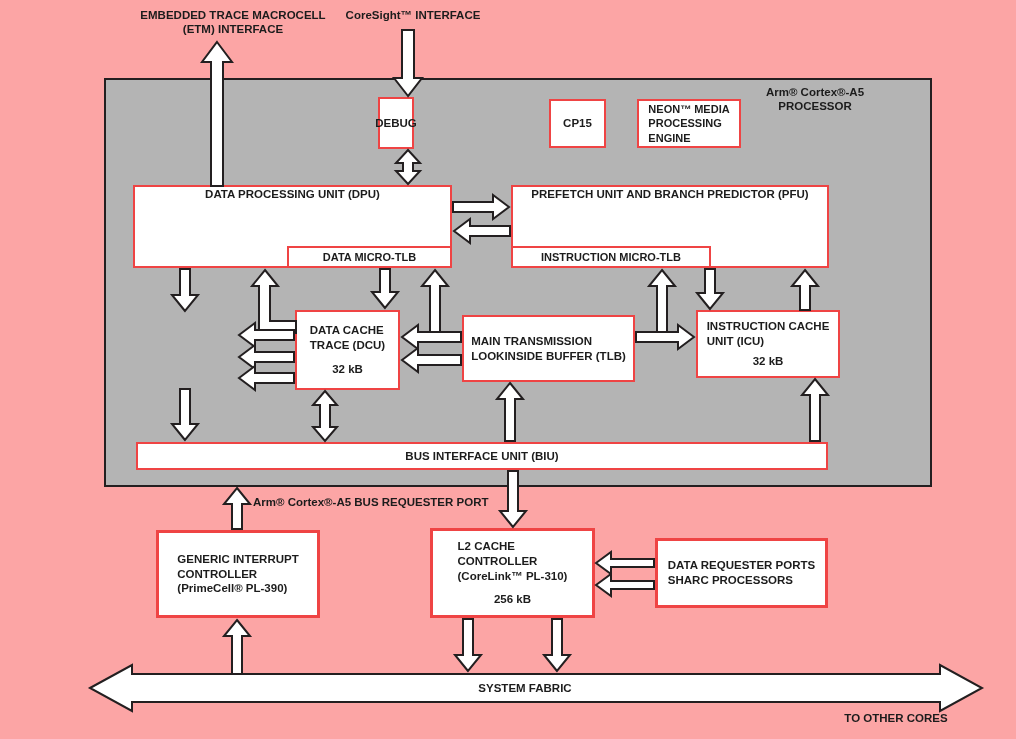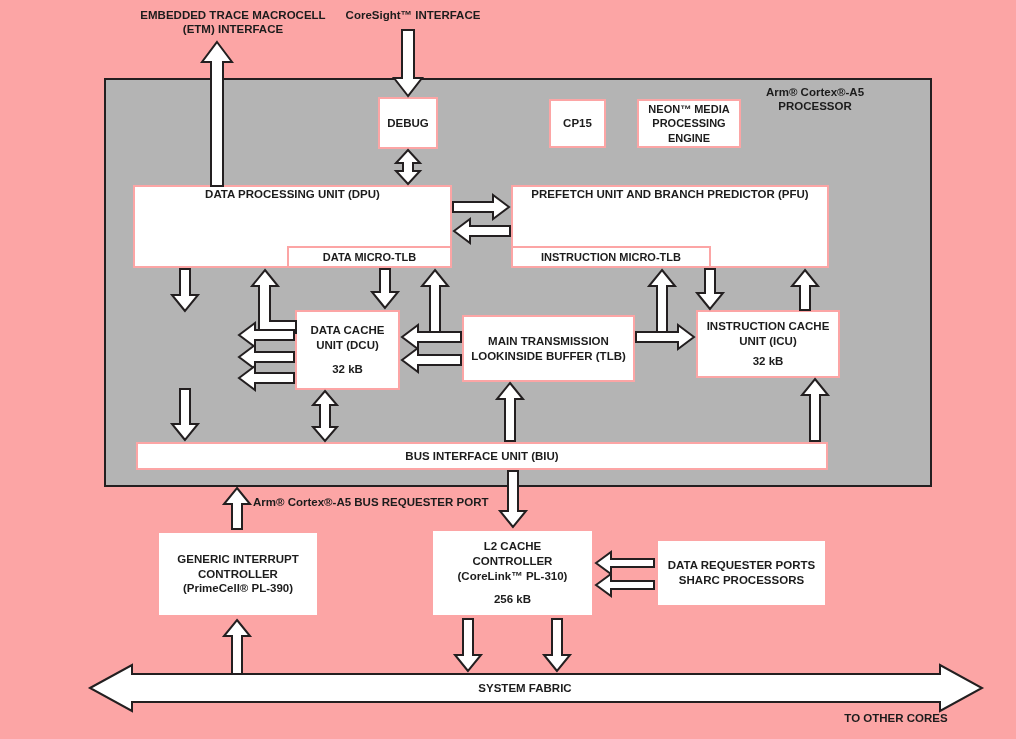--- a/index.html
+++ b/index.html
@@ -7,22 +7,22 @@
   .canvas{
     position:relative;width:1016px;height:739px;background:#fca5a5;
     font-family:"Liberation Sans",sans-serif;font-weight:bold;color:#1c1c1c;
     overflow:hidden;
   }
   .processor{
     position:absolute;left:104px;top:78px;width:828px;height:409px;
     background:#b4b4b4;border:2px solid #231f20;box-sizing:border-box;
   }
   .box{
-    position:absolute;background:#ffffff;border:2px solid #fca5a5;box-sizing:border-box;
-    display:flex;align-items:center;justify-content:center;text-align:center;
+    position:absolute;background:#ffffff;border:2px solid #ef4444;box-sizing:border-box;
+    display:flex;align-items:center;justify-content:center;
     font-size:11.5px;line-height:1.28;white-space:pre-line;
   }
   .box.thick{border-width:3px;}
   .box.top-label{align-items:flex-start;}
   .box.col{flex-direction:column;}
   .size{display:block;margin-top:9px;white-space:nowrap;}
   .lbl{
     position:absolute;font-size:11.5px;line-height:1.25;text-align:center;
     white-space:pre-line;
   }
@@ -39,34 +39,34 @@
 
   <div class="processor"></div>
 
   <div class="lbl" style="left:118px;top:8px;width:230px;">EMBEDDED TRACE MACROCELL
 (ETM) INTERFACE</div>
   <div class="lbl" style="left:333px;top:8px;width:160px;">CoreSight™ INTERFACE</div>
 
   <div class="lbl" style="left:735px;top:85px;width:160px;">Arm® Cortex®-A5
 PROCESSOR</div>
 
-  <div class="box" style="left:378px;top:97px;width:60px;height:52px;">DEBUG</div>
+  <div class="box" style="left:378px;top:97px;width:36px;height:52px;">DEBUG</div>
   <div class="box" style="left:549px;top:99px;width:57px;height:49px;">CP15</div>
   <div class="box small" style="left:637px;top:99px;width:104px;height:49px;">NEON™ MEDIA
 PROCESSING
 ENGINE</div>
 
   <div class="box top-label" style="left:133px;top:185px;width:319px;height:83px;">DATA PROCESSING UNIT (DPU)</div>
   <div class="box top-label" style="left:511px;top:185px;width:318px;height:83px;">PREFETCH UNIT AND BRANCH PREDICTOR (PFU)</div>
   <div class="box small" style="left:287px;top:246px;width:165px;height:22px;">DATA MICRO-TLB</div>
   <div class="box small" style="left:511px;top:246px;width:200px;height:22px;">INSTRUCTION MICRO-TLB</div>
 
   <div class="box col" style="left:295px;top:310px;width:105px;height:80px;">
     <span>DATA CACHE
-UNIT (DCU)</span>
+TRACE (DCU)</span>
     <span class="size">32 kB</span>
   </div>
   <div class="box" style="left:462px;top:315px;width:173px;height:67px;">MAIN TRANSMISSION
 LOOKINSIDE BUFFER (TLB)</div>
   <div class="box col" style="left:696px;top:310px;width:144px;height:68px;">
     <span>INSTRUCTION CACHE
 UNIT (ICU)</span>
     <span class="size" style="margin-top:6px;">32 kB</span>
   </div>
 

